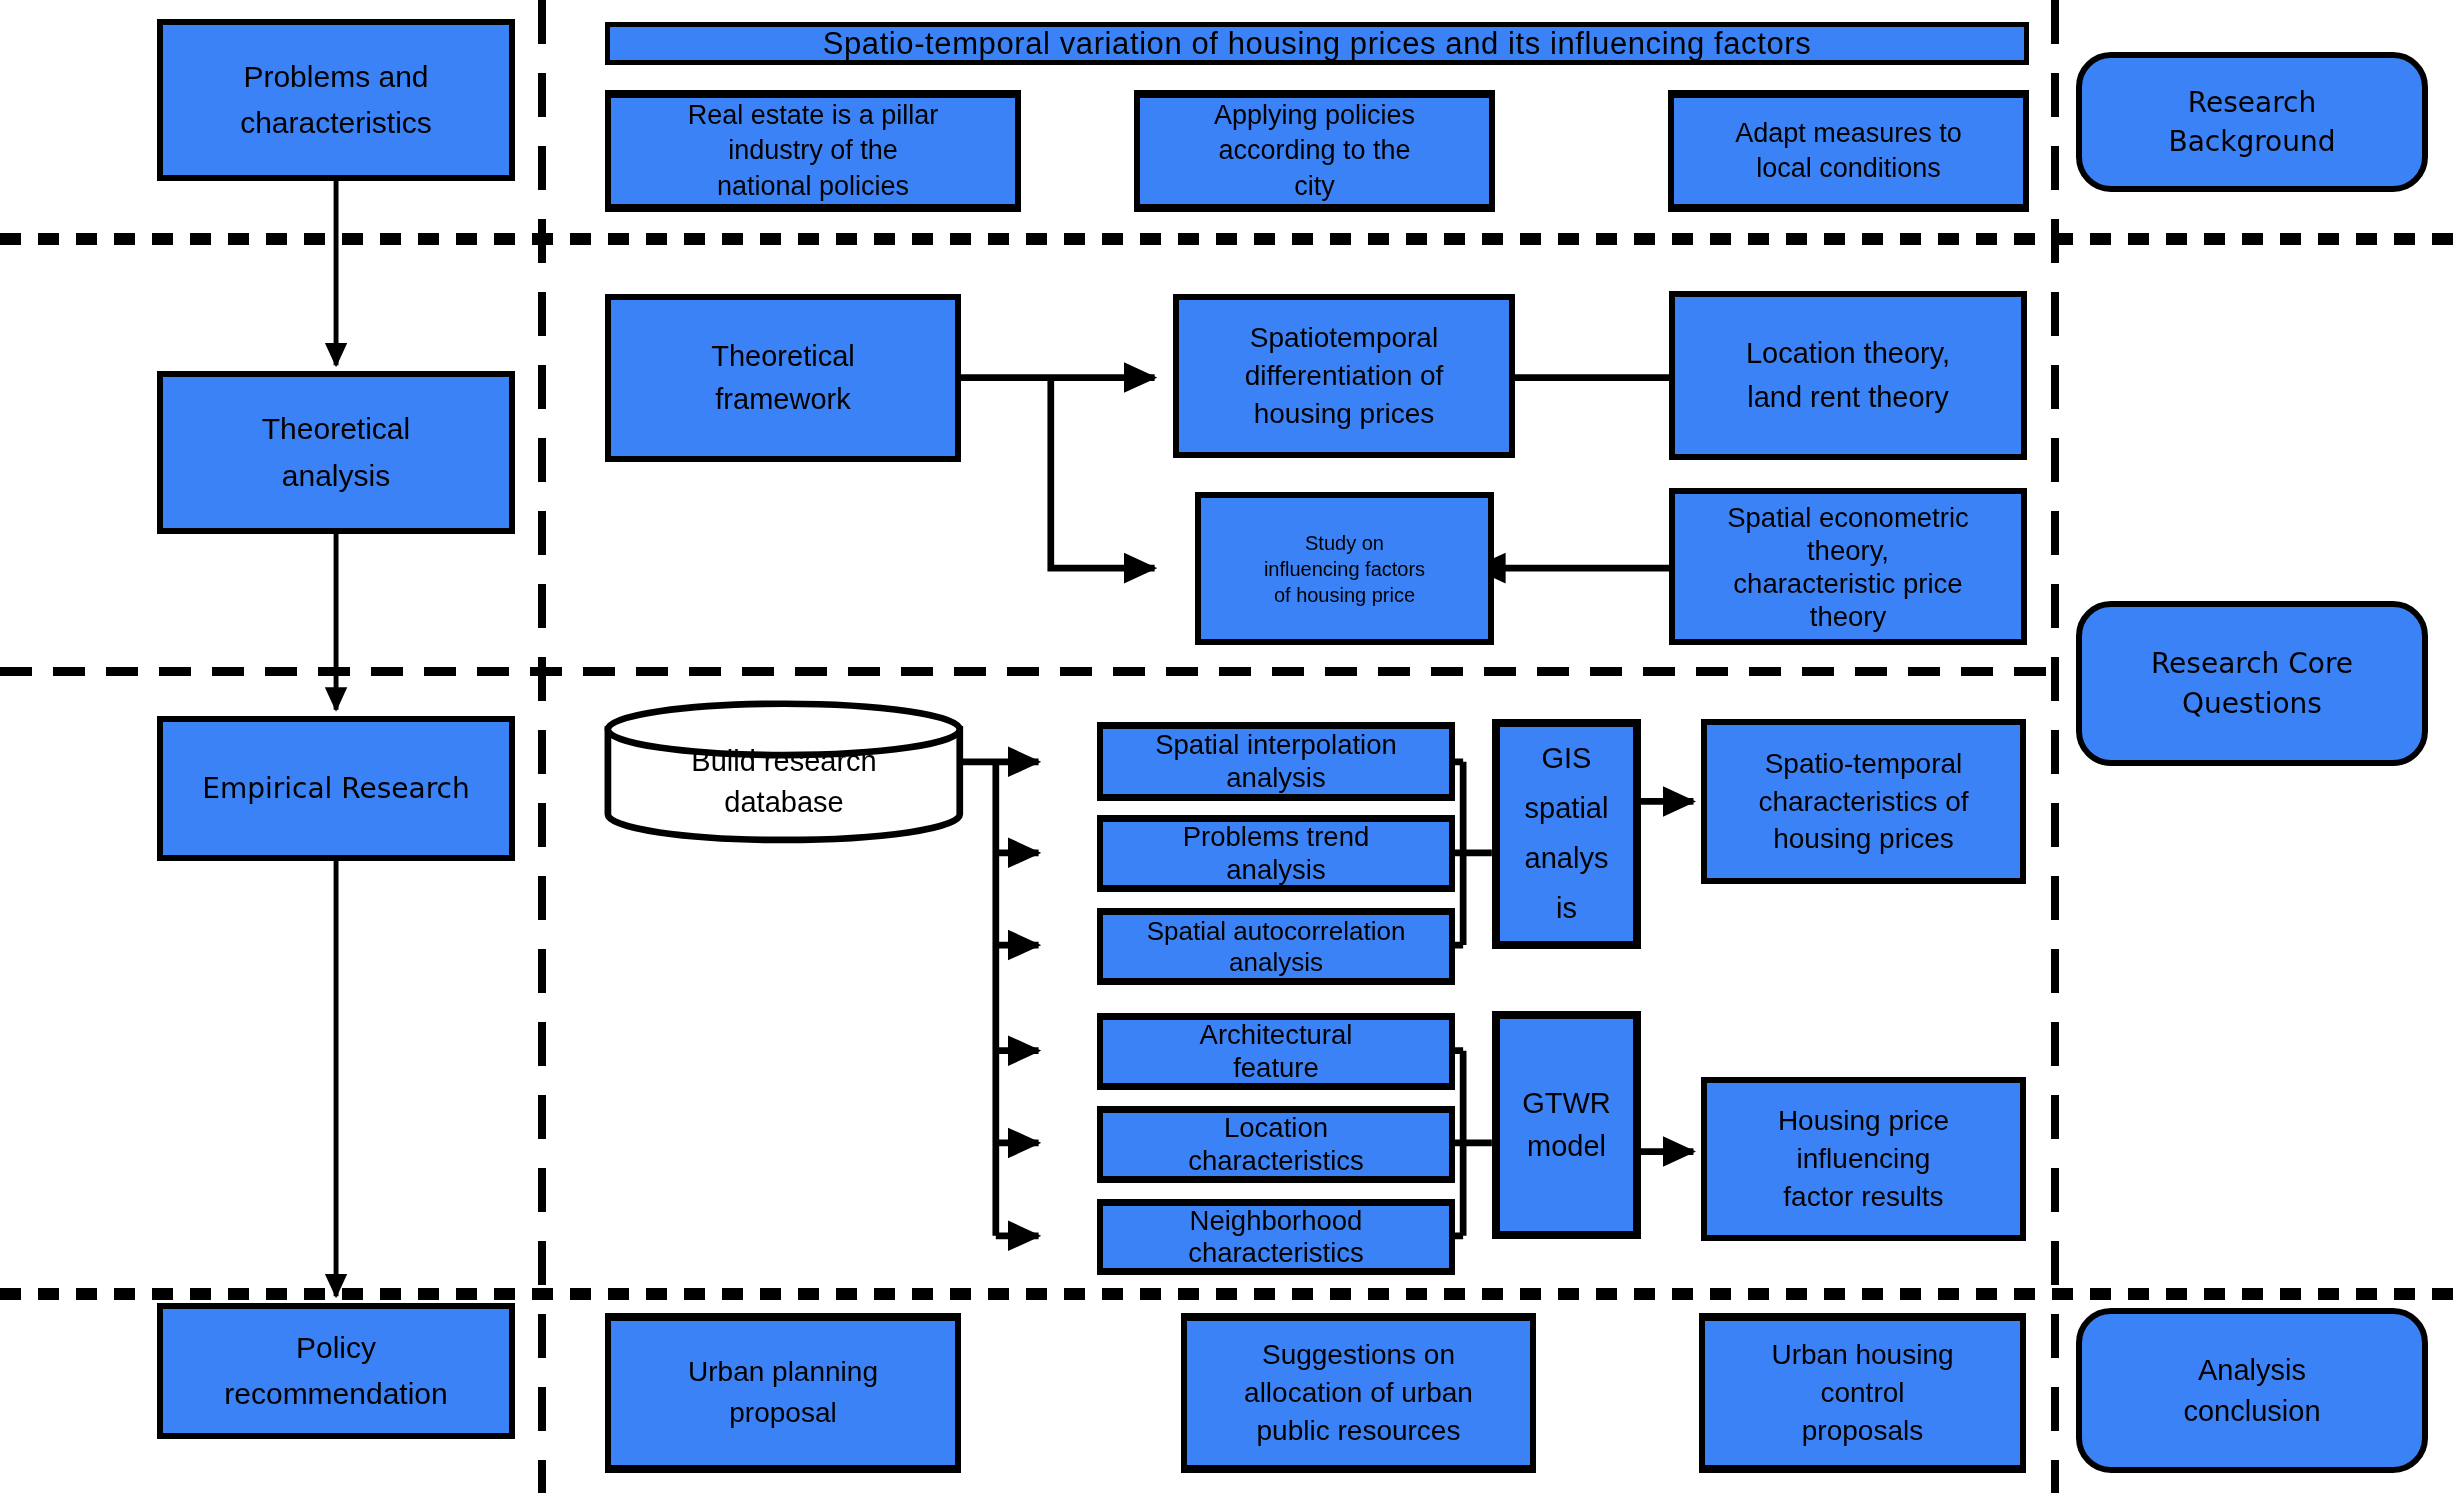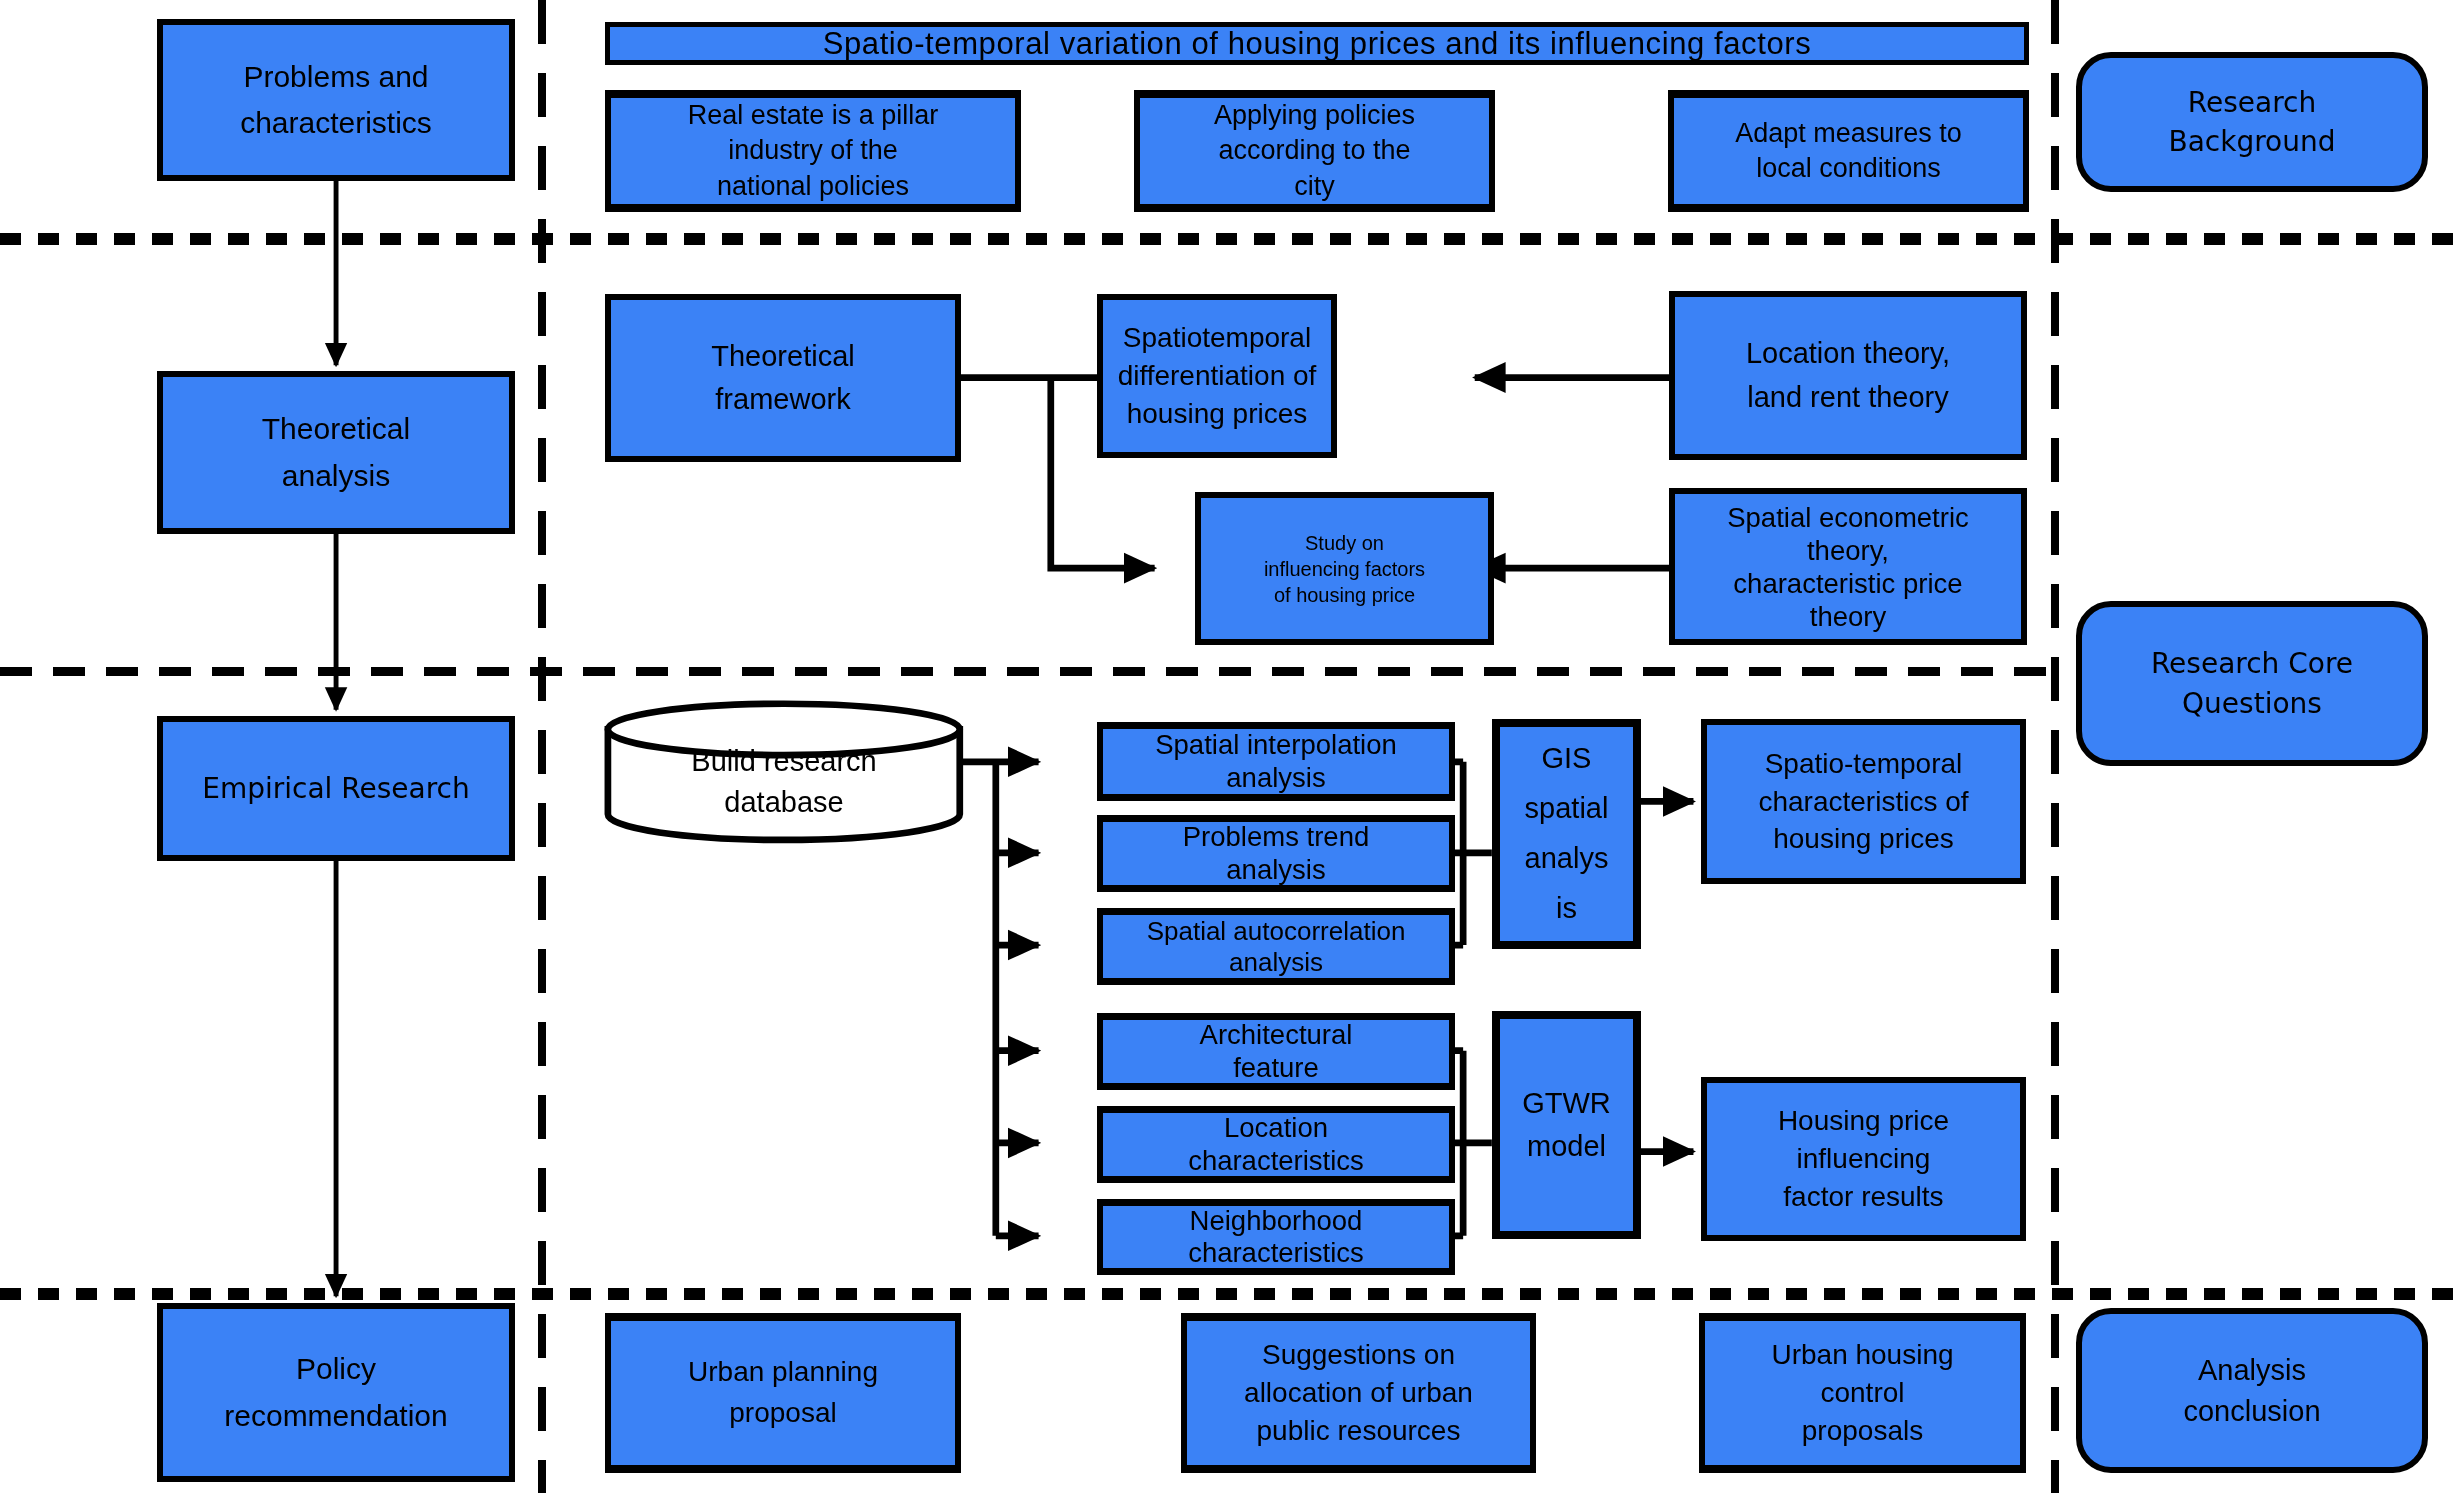--- a/index.html
+++ b/index.html
@@ -90,21 +90,21 @@
       <path d="M995 1194 L995 1333 A288 42 0 0 0 1571 1333 L1571 1194 Z" fill="#fff" stroke="#000" stroke-width="11"></path>
       <ellipse cx="1283" cy="1194" rx="288" ry="42" fill="#fff" stroke="#000" stroke-width="11"></ellipse>
     </g>
   </svg>
 
   <div class="box stage" style="left:157px;top:19px;width:358px;height:162px">Problems and
 characteristics</div>
   <div class="box stage" style="left:157px;top:371px;width:358px;height:163px">Theoretical
 analysis</div>
   <div class="box stage wide" style="left:157px;top:716px;width:358px;height:145px">Empirical Research</div>
-  <div class="box stage" style="left:157px;top:1303px;width:358px;height:179px">Policy
+  <div class="box stage" style="left:157px;top:1303px;width:358px;height:136px">Policy
 recommendation</div>
 
   <div class="box rounded wide" style="left:2076px;top:52px;width:352px;height:140px">Research
 Background</div>
   <div class="box rounded wide" style="left:2076px;top:601px;width:352px;height:165px">Research Core
 Questions</div>
   <div class="box rounded" style="left:2076px;top:1308px;width:352px;height:165px">Analysis
 conclusion</div>
 
   <div class="box banner" style="left:605px;top:22px;width:1424px;height:43px">Spatio-temporal variation of housing prices and its influencing factors</div>
@@ -112,21 +112,21 @@
 industry of the
 national policies</div>
   <div class="box bgbox" style="left:1134px;top:90px;width:361px;height:122px">Applying policies
 according to the
 city</div>
   <div class="box bgbox" style="left:1668px;top:90px;width:361px;height:122px">Adapt measures to
 local conditions</div>
 
   <div class="box theory" style="left:605px;top:294px;width:356px;height:168px">Theoretical
 framework</div>
-  <div class="box topic1" style="left:1097px;top:294px;width:240px;height:164px">Spatiotemporal
+  <div class="box topic1" style="left:1173px;top:294px;width:342px;height:164px">Spatiotemporal
 differentiation of
 housing prices</div>
   <div class="box theory" style="left:1669px;top:291px;width:358px;height:169px">Location theory,
 land rent theory</div>
   <div class="box topic2" style="left:1165px;top:492px;width:299px;height:153px">Study on
 influencing factors
 of housing price</div>
   <div class="box theory2" style="left:1669px;top:488px;width:358px;height:157px">Spatial econometric
 theory,
 characteristic price

